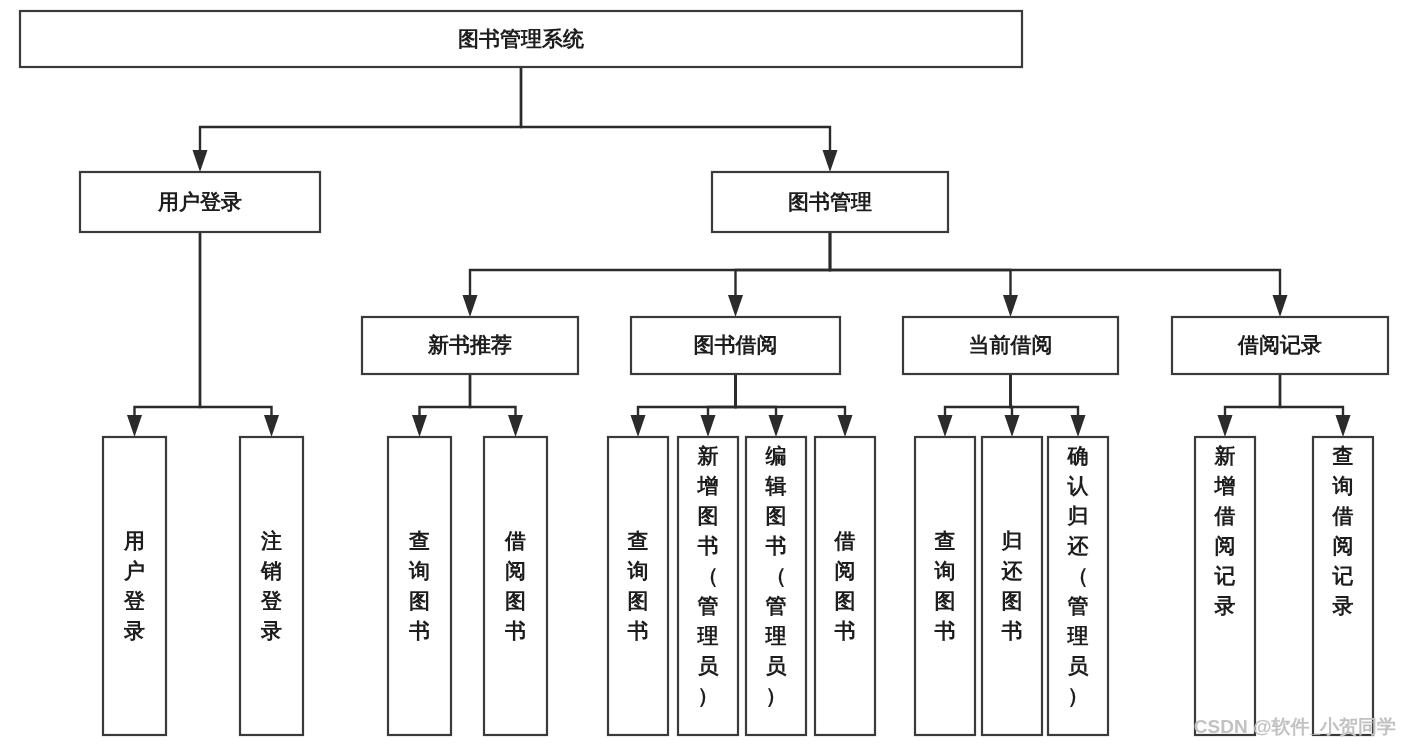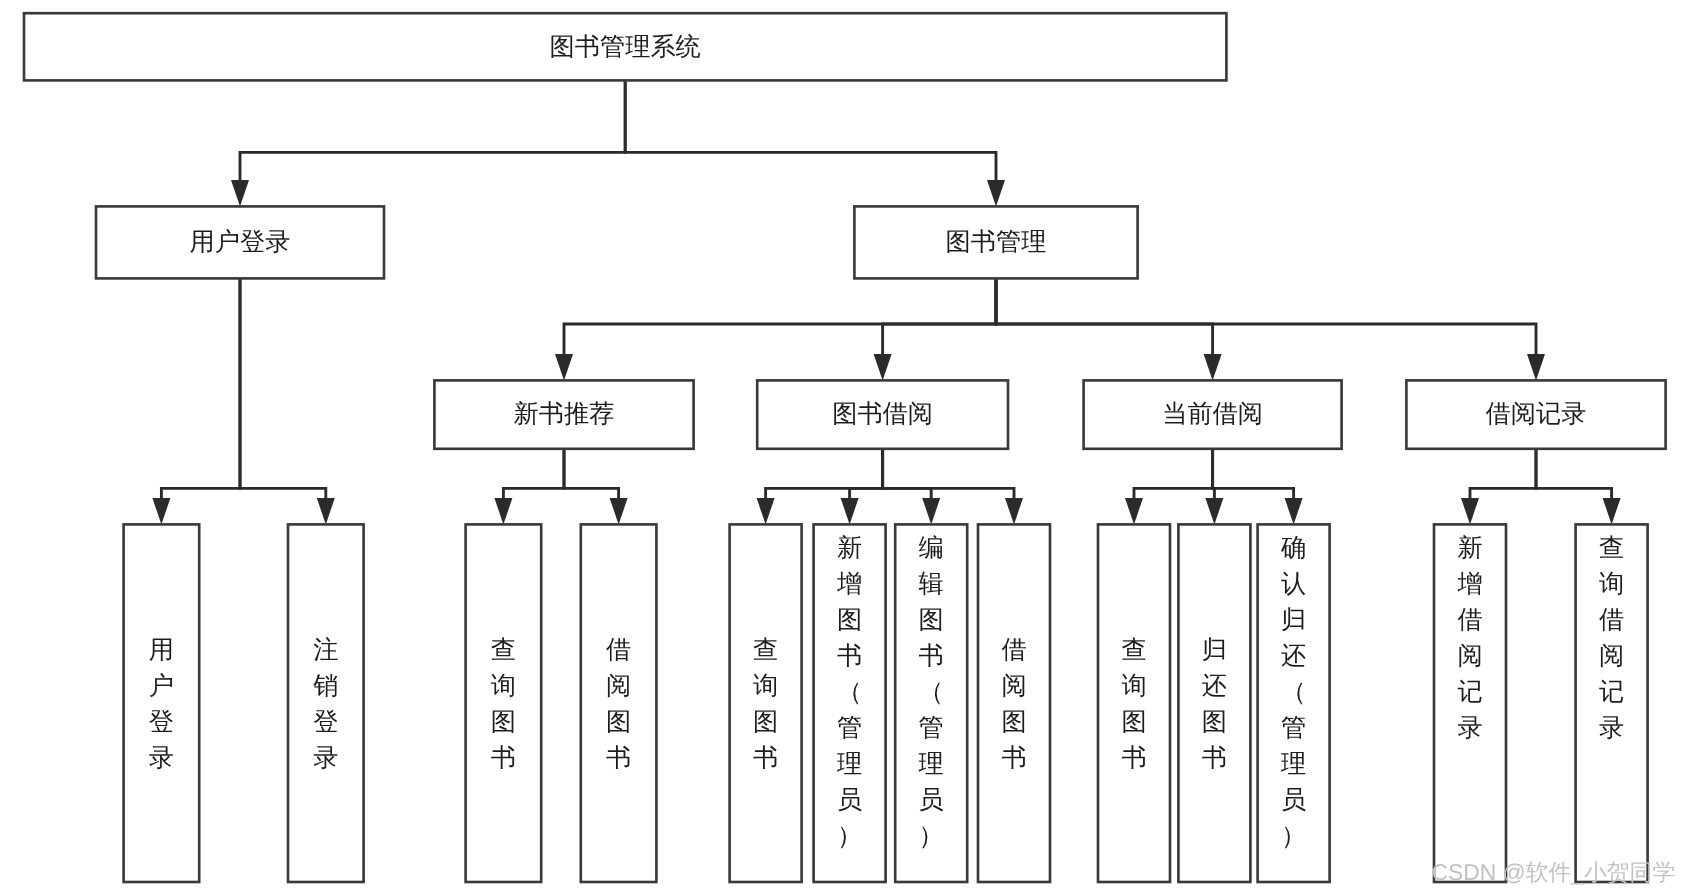--- a/index.html
+++ b/index.html
@@ -13,20 +13,21 @@
     position: relative;
     overflow: hidden;
     font-family: "Liberation Sans", "DejaVu Sans", sans-serif;
   }
   #diagram-root {
     position: absolute;
     left: 0;
     top: 0;
     width: 1405px;
     height: 747px;
+    font-weight: bold;
   }
   .node-box {
     fill: #ffffff;
     stroke: #3a3a3a;
     stroke-width: 2.2;
   }
   .connector {
     stroke: #2b2b2b;
     stroke-width: 2.4;
     fill: none;

